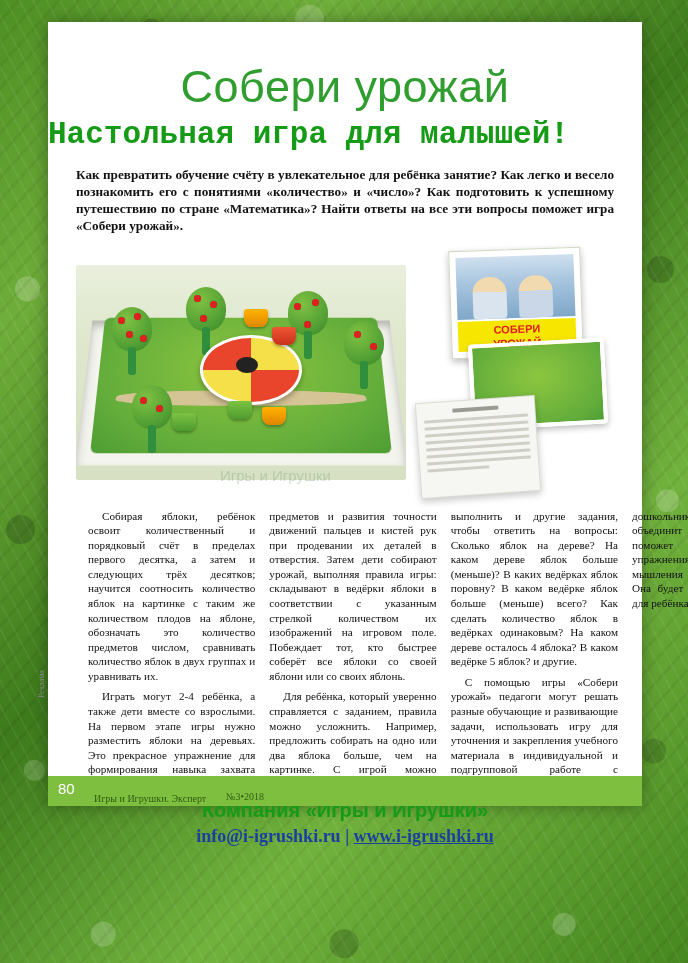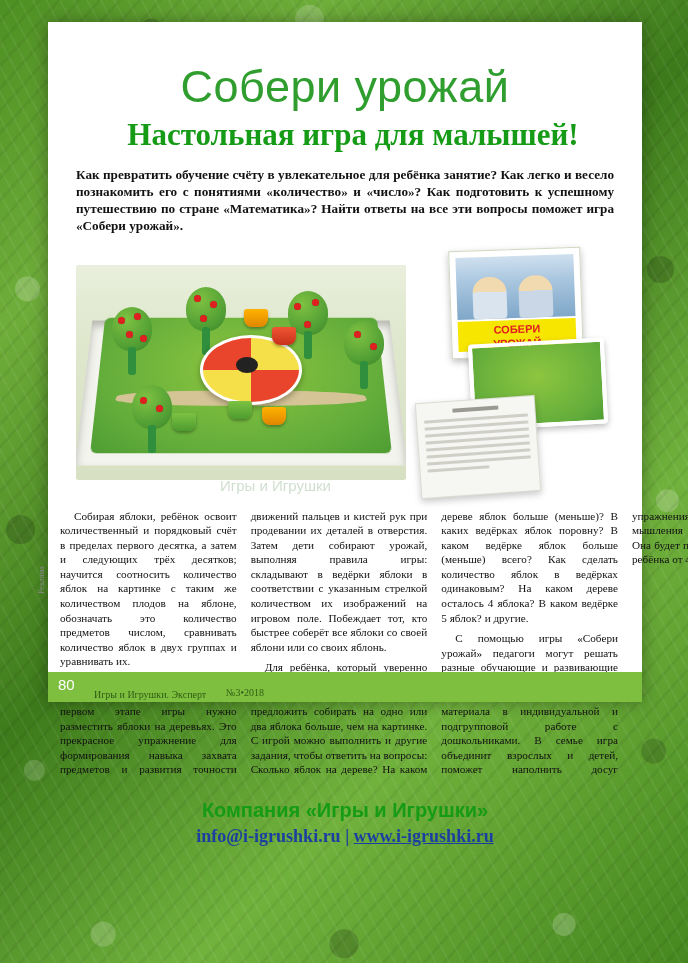--- a/index.html
+++ b/index.html
@@ -31,44 +31,42 @@
       linear-gradient(135deg,#4e8f23 0%,#6fae3a 20%,#3d7a1b 45%,#71b23d 70%,#46871f 100%);
   }
   .bg:after{
     content:"";position:absolute;inset:0;
     background:
       repeating-linear-gradient(62deg, rgba(255,255,255,.05) 0 2px, transparent 2px 12px),
       repeating-linear-gradient(-48deg, rgba(0,0,0,.05) 0 3px, transparent 3px 15px);
   }
   
   .page{
-    position:absolute;left:48px;top:22px;width:594px;height:680px;
+    position:absolute;left:48px;top:22px;width:594px;height:784px;
     background:#ffffff;
     box-shadow:0 0 16px rgba(0,0,0,.35);
   }
   
   .title1{
     text-align:center;
     font-family:"Liberation Sans", sans-serif;
     font-size:45px;
     color:#2f9e2f;
     font-weight:400;
     letter-spacing:.5px;
     margin:42px 0 0 0;
     line-height:1;
   }
   .title2{
-    text-align:center;
-    font-family:Liberation Serif, serif;
+    font-family:Liberation Mono, monospace;
     font-size:31px;
     font-weight:bold;
     color:#169b16;
     margin:10px 0 0 0;
     line-height:1;
-    padding-left:16px;
   }
   .lede{
     margin:16px 28px 0 28px;
     font-family:"Liberation Serif", serif;
     font-weight:bold;
     font-size:13.2px;
     line-height:1.30;
     text-align:justify;
     color:#111;
   }
@@ -175,28 +173,28 @@
     background:#f6f6f2;border:1px solid #dcdcd4;
     box-shadow:0 3px 7px rgba(0,0,0,.22);
     transform:rotate(-4deg);
     padding:7px;box-sizing:border-box;
   }
   .leaflet .ln{height:3px;background:#cfcfc7;margin-bottom:4px;border-radius:1px;}
   .leaflet .ln.s{width:60%;}
   .leaflet .hd{height:4px;width:45%;background:#9a9a92;margin:0 auto 6px;border-radius:1px;}
 
   .watermark{
-    position:absolute;left:150px;top:228px;
+    position:absolute;left:150px;top:218px;
     font-family:"Liberation Sans",sans-serif;
     font-size:15px;color:rgba(120,160,120,.35);
   }
 
   
   .cols{
-    margin:10px 24px 0 12px;
+    margin:10px 24px 0 40px;
     column-count:3;
     column-gap:14px;
     font-size:11.2px;
     line-height:1.30;
     text-align:justify;
     color:#111;
     height:282px;
   }
   .cols p{margin:0 0 6px 0;text-indent:14px;}
   

